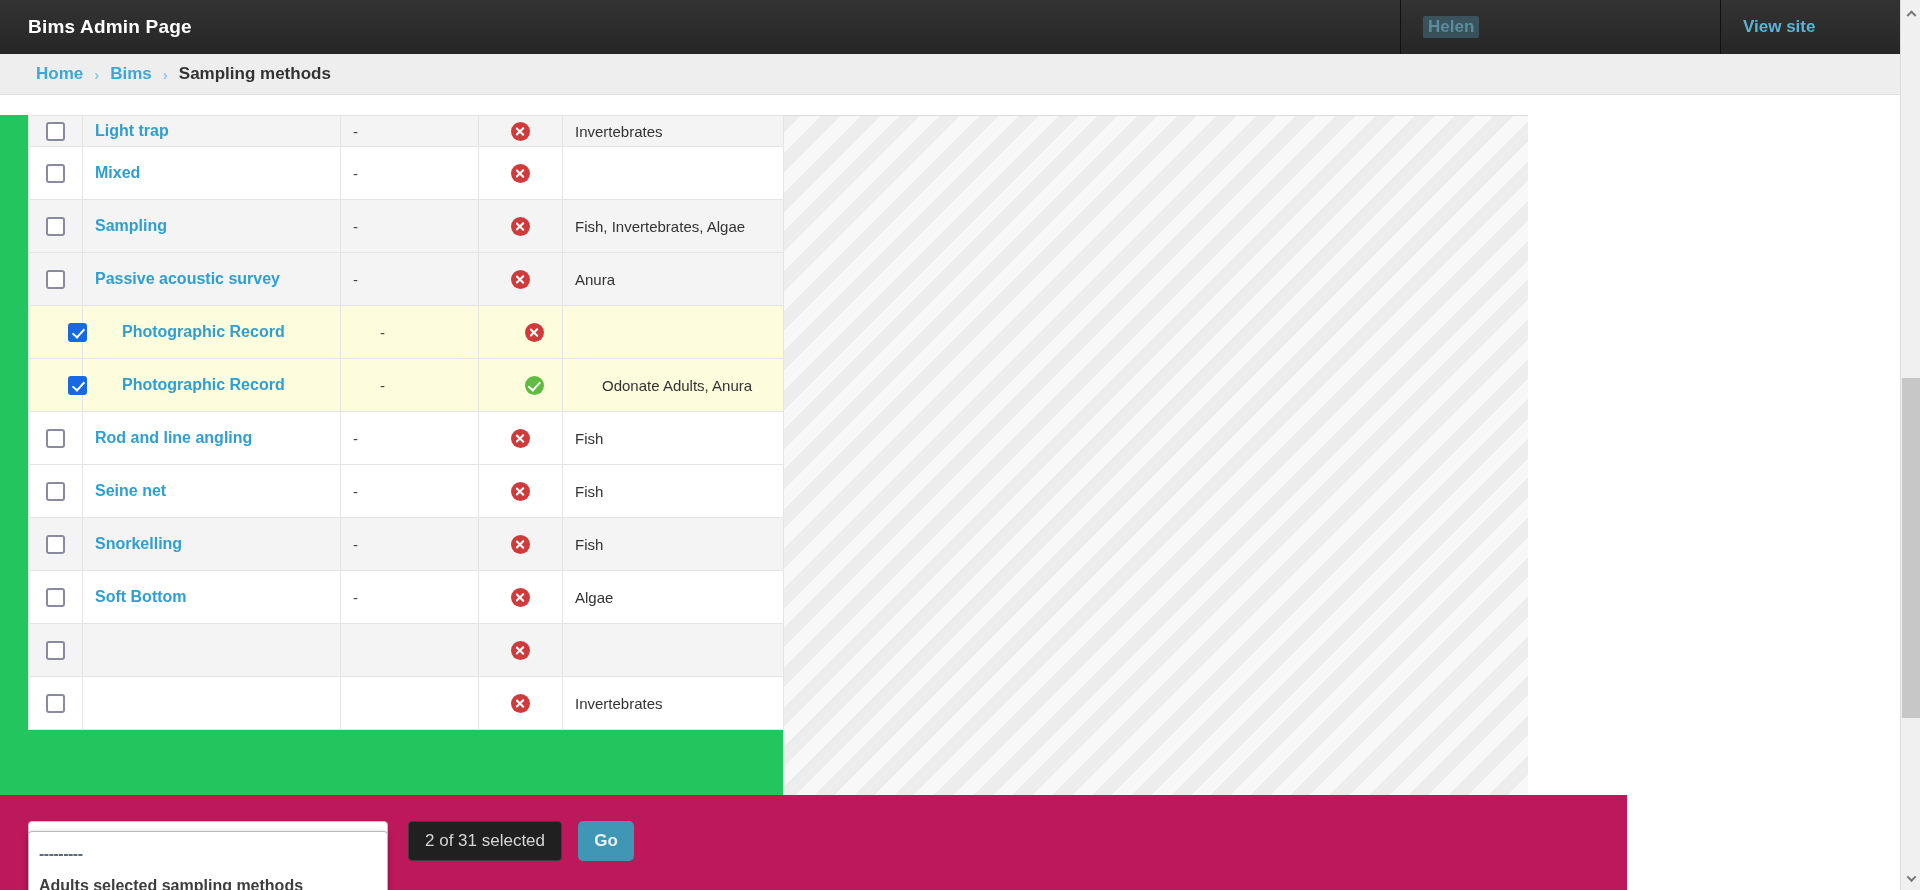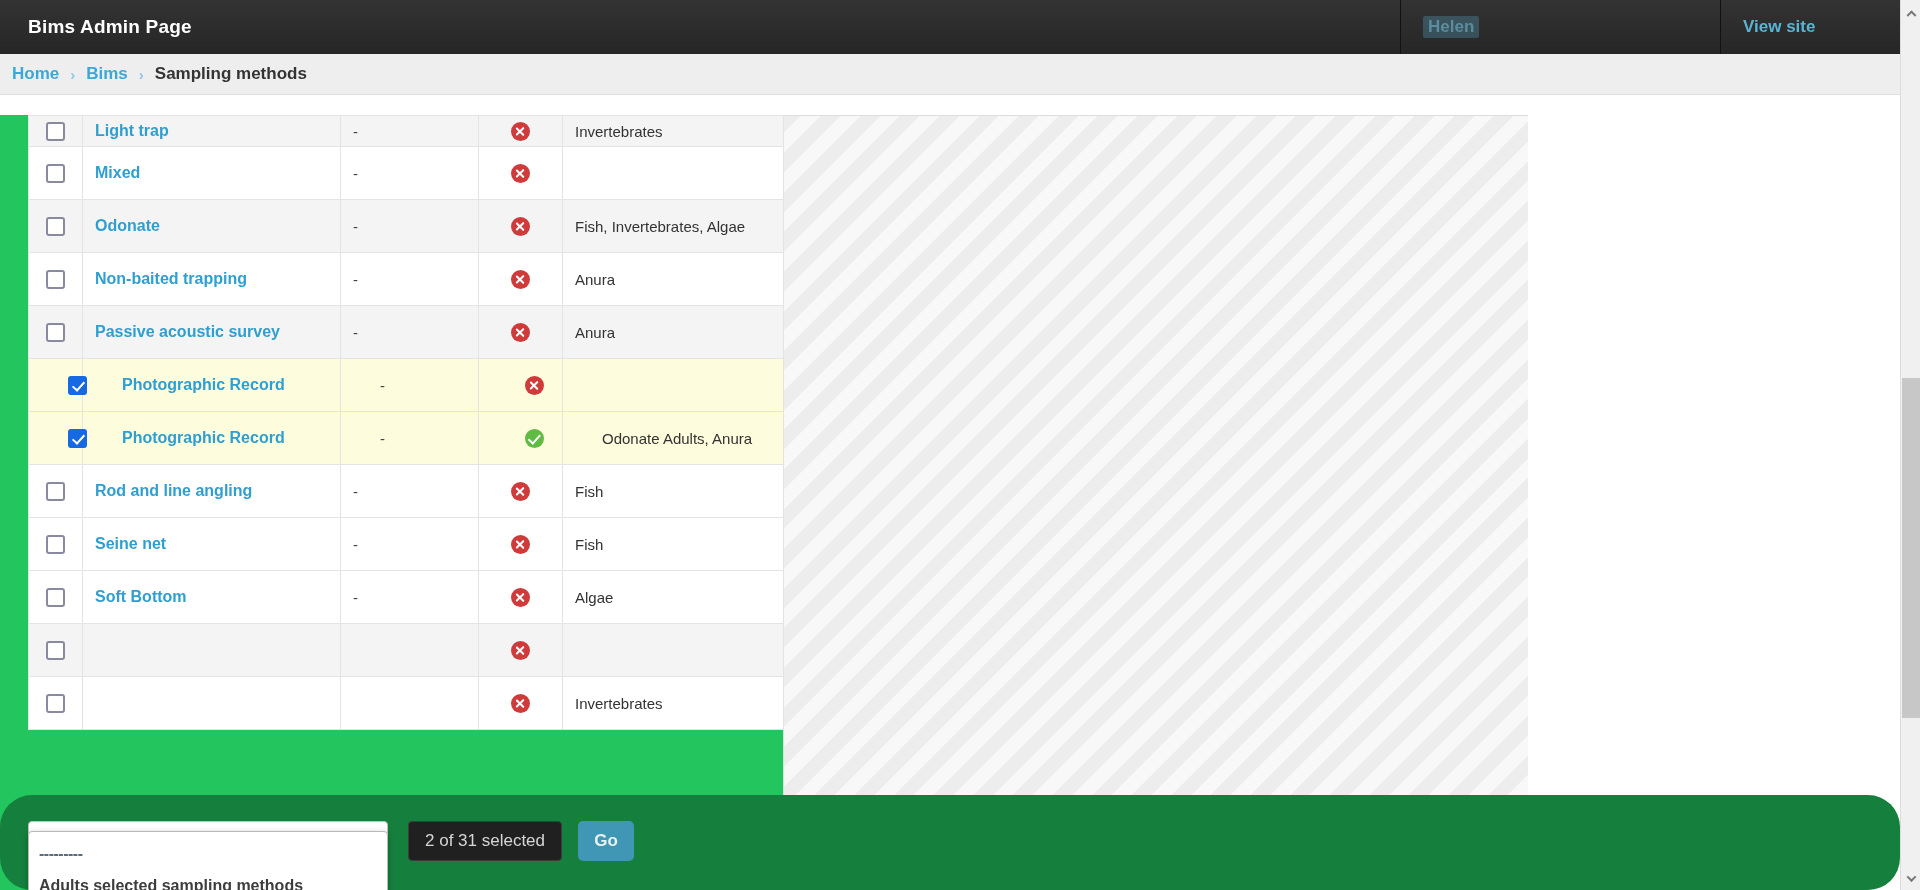--- a/index.html
+++ b/index.html
@@ -54,21 +54,21 @@
   }
   .view-site { width: 180px; justify-content: flex-start; }
 
   
   .breadcrumb {
     position: absolute; left: 0; top: 54px;
     width: 1900px; height: 41px;
     background: #eeeeee;
     border-bottom: 1px solid #e0e0e0;
     display: flex; align-items: center;
-    padding-left: 12px;
+    padding-left: 36px;
     font-size: 17px;
     font-weight: bold;
   }
   .crumb-link { color: #3aa8d8; text-decoration: none; }
   .crumb-sep {
     color: #8cc9e6; margin: 0 11px; font-size: 15px; font-weight: bold;
   }
   .crumb-current { color: #333333; }
 
   
@@ -205,24 +205,23 @@
     font-weight: bold;
     color: #3d3d3d;
     white-space: nowrap;
   }
   .dd-item.dashes { color: #5b6b78; letter-spacing: -0.5px; }
   .dd-item.active { background: #d3d3dd; color: #111111; }
 
   
   .actionbar {
     position: absolute; left: 0; top: 795px;
-    width: 1900px; height: 95px;
-    background: #15803d;
+    width: 1627px; height: 95px;
+    background: #be185d;
     z-index: 30;
-    border-radius: 32px;
   }
   .action-row {
     position: absolute; left: 28px; top: 26px;
     display: flex; align-items: center;
   }
   .select-box {
     width: 360px; height: 40px;
     background: #ffffff;
     border: 1px solid #c2c2c2;
     border-radius: 4px;
@@ -339,31 +338,24 @@
             </tr>
             <tr>
               <td class="cb"><span class="cbox"></span></td>
               <td class="name"><a href="#">Mixed</a></td>
               <td class="dash">-</td>
               <td class="stat"><span class="ic no"></span></td>
               <td class="taxa"></td>
             </tr>
             <tr class="alt">
               <td class="cb"><span class="cbox"></span></td>
-              <td class="name"><a href="#">Odonate</a></td>
+              <td class="name"><a href="#">Sampling</a></td>
               <td class="dash">-</td>
               <td class="stat"><span class="ic no"></span></td>
               <td class="taxa">Fish, Invertebrates, Algae</td>
-            </tr>
-            <tr>
-              <td class="cb"><span class="cbox"></span></td>
-              <td class="name"><a href="#">Non-baited trapping</a></td>
-              <td class="dash">-</td>
-              <td class="stat"><span class="ic no"></span></td>
-              <td class="taxa">Anura</td>
             </tr>
             <tr class="alt">
               <td class="cb"><span class="cbox"></span></td>
               <td class="name"><a href="#">Passive acoustic survey</a></td>
               <td class="dash">-</td>
               <td class="stat"><span class="ic no"></span></td>
               <td class="taxa">Anura</td>
             </tr>
             <tr class="sel">
               <td class="cb"><span class="cbox checked"></span></td>
@@ -382,20 +374,27 @@
             <tr>
               <td class="cb"><span class="cbox"></span></td>
               <td class="name"><a href="#">Rod and line angling</a></td>
               <td class="dash">-</td>
               <td class="stat"><span class="ic no"></span></td>
               <td class="taxa">Fish</td>
             </tr>
             <tr>
               <td class="cb"><span class="cbox"></span></td>
               <td class="name"><a href="#">Seine net</a></td>
+              <td class="dash">-</td>
+              <td class="stat"><span class="ic no"></span></td>
+              <td class="taxa">Fish</td>
+            </tr>
+            <tr class="alt">
+              <td class="cb"><span class="cbox"></span></td>
+              <td class="name"><a href="#">Snorkelling</a></td>
               <td class="dash">-</td>
               <td class="stat"><span class="ic no"></span></td>
               <td class="taxa">Fish</td>
             </tr>
             <tr>
               <td class="cb"><span class="cbox"></span></td>
               <td class="name"><a href="#">Soft Bottom</a></td>
               <td class="dash">-</td>
               <td class="stat"><span class="ic no"></span></td>
               <td class="taxa">Algae</td>

